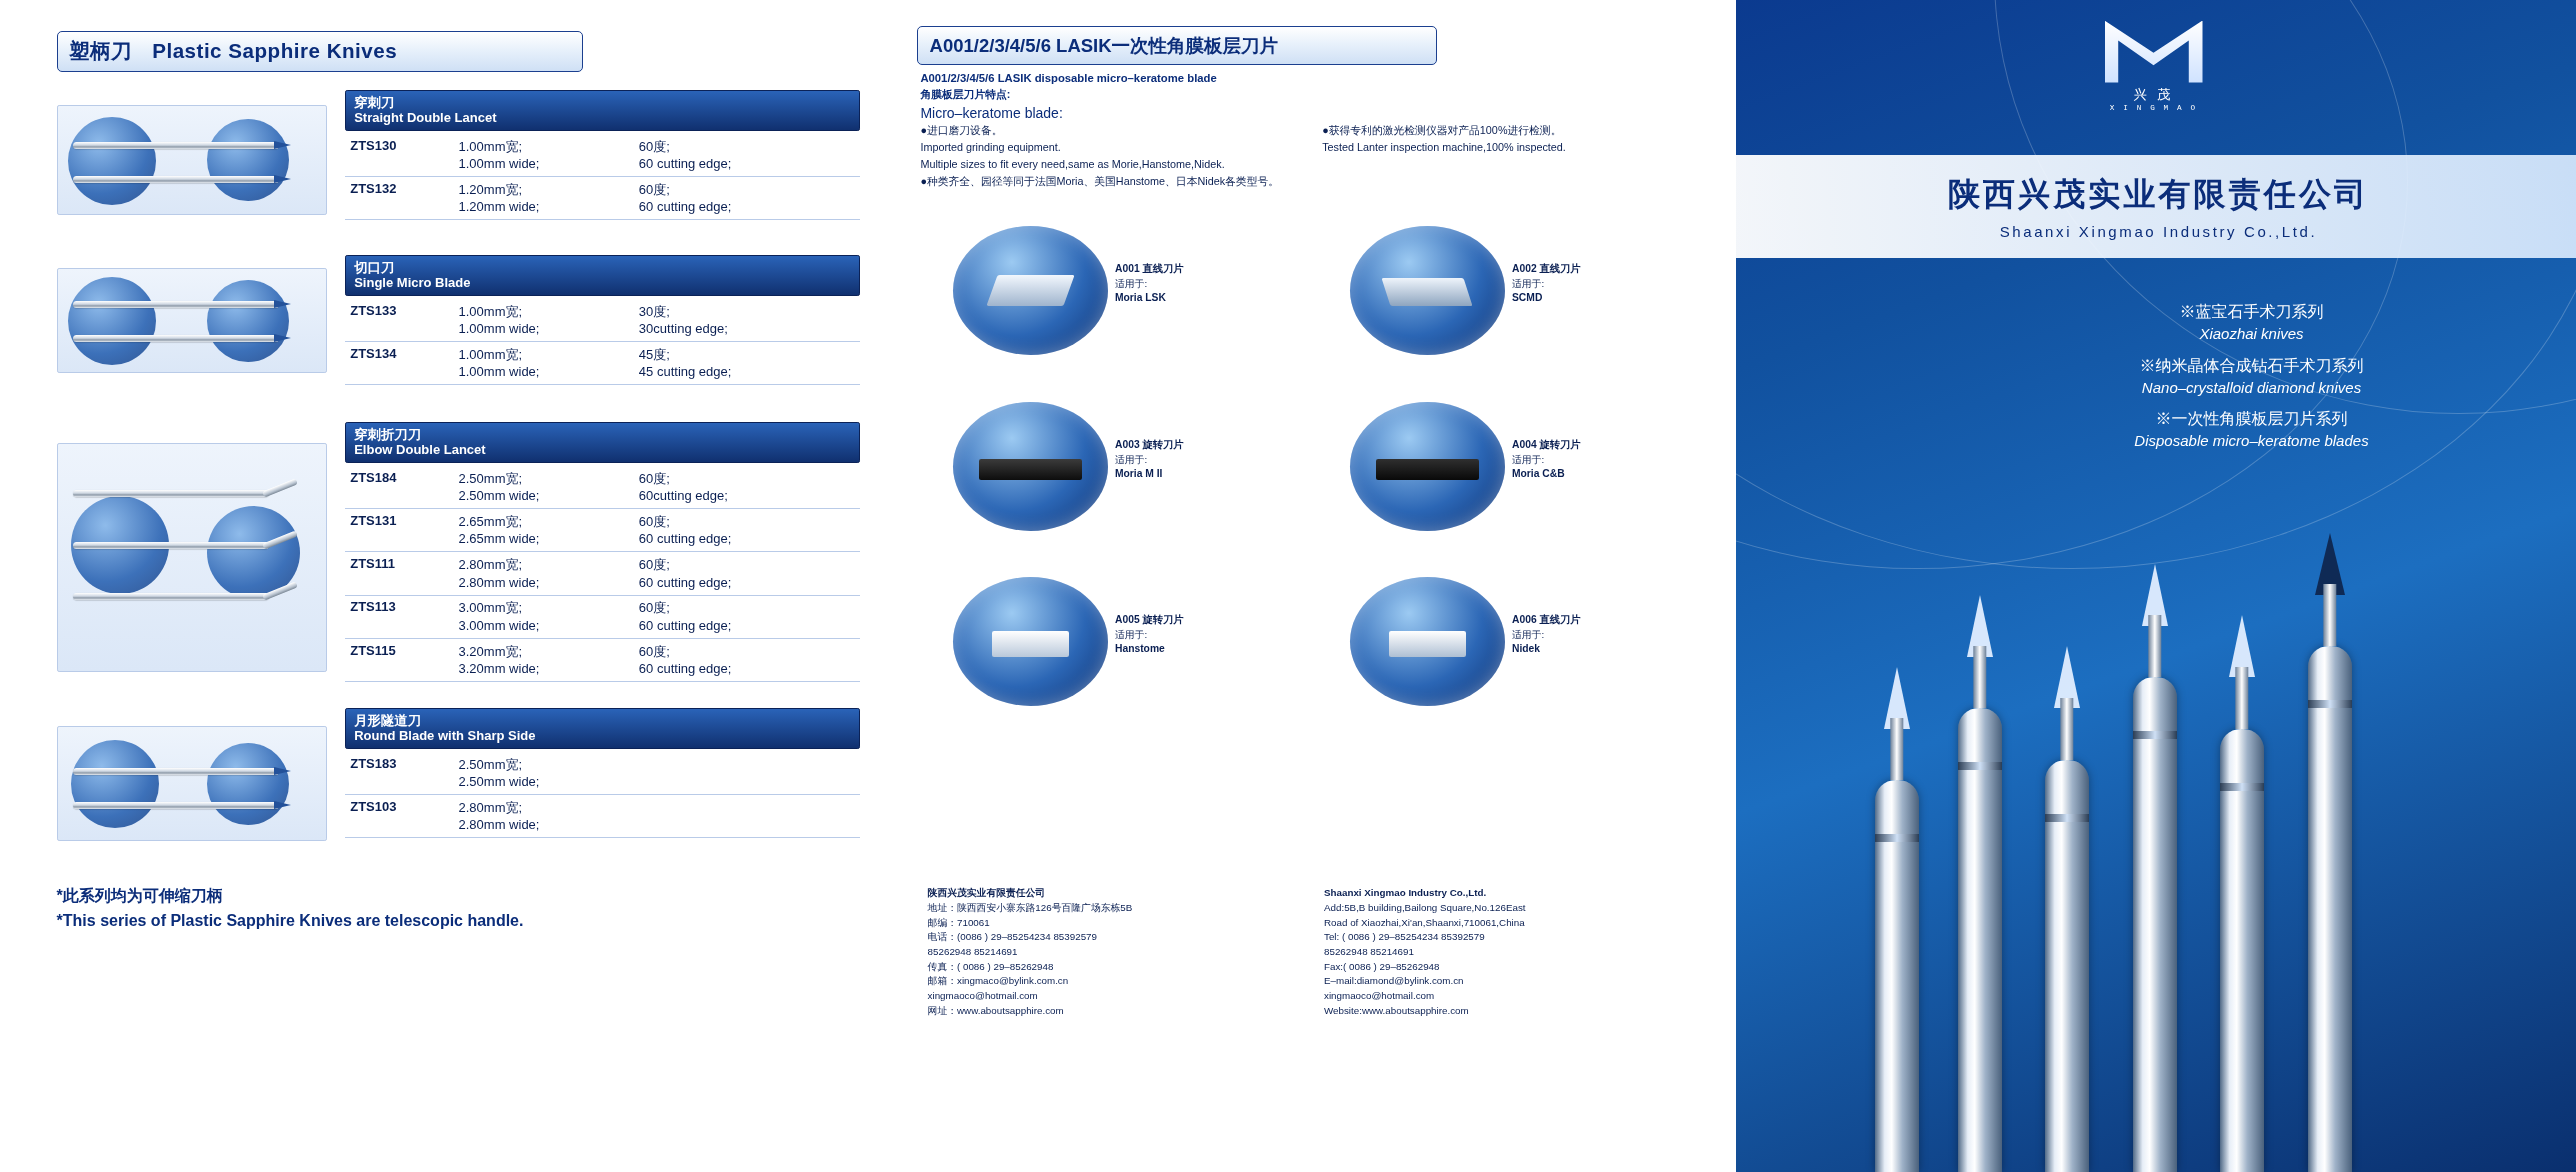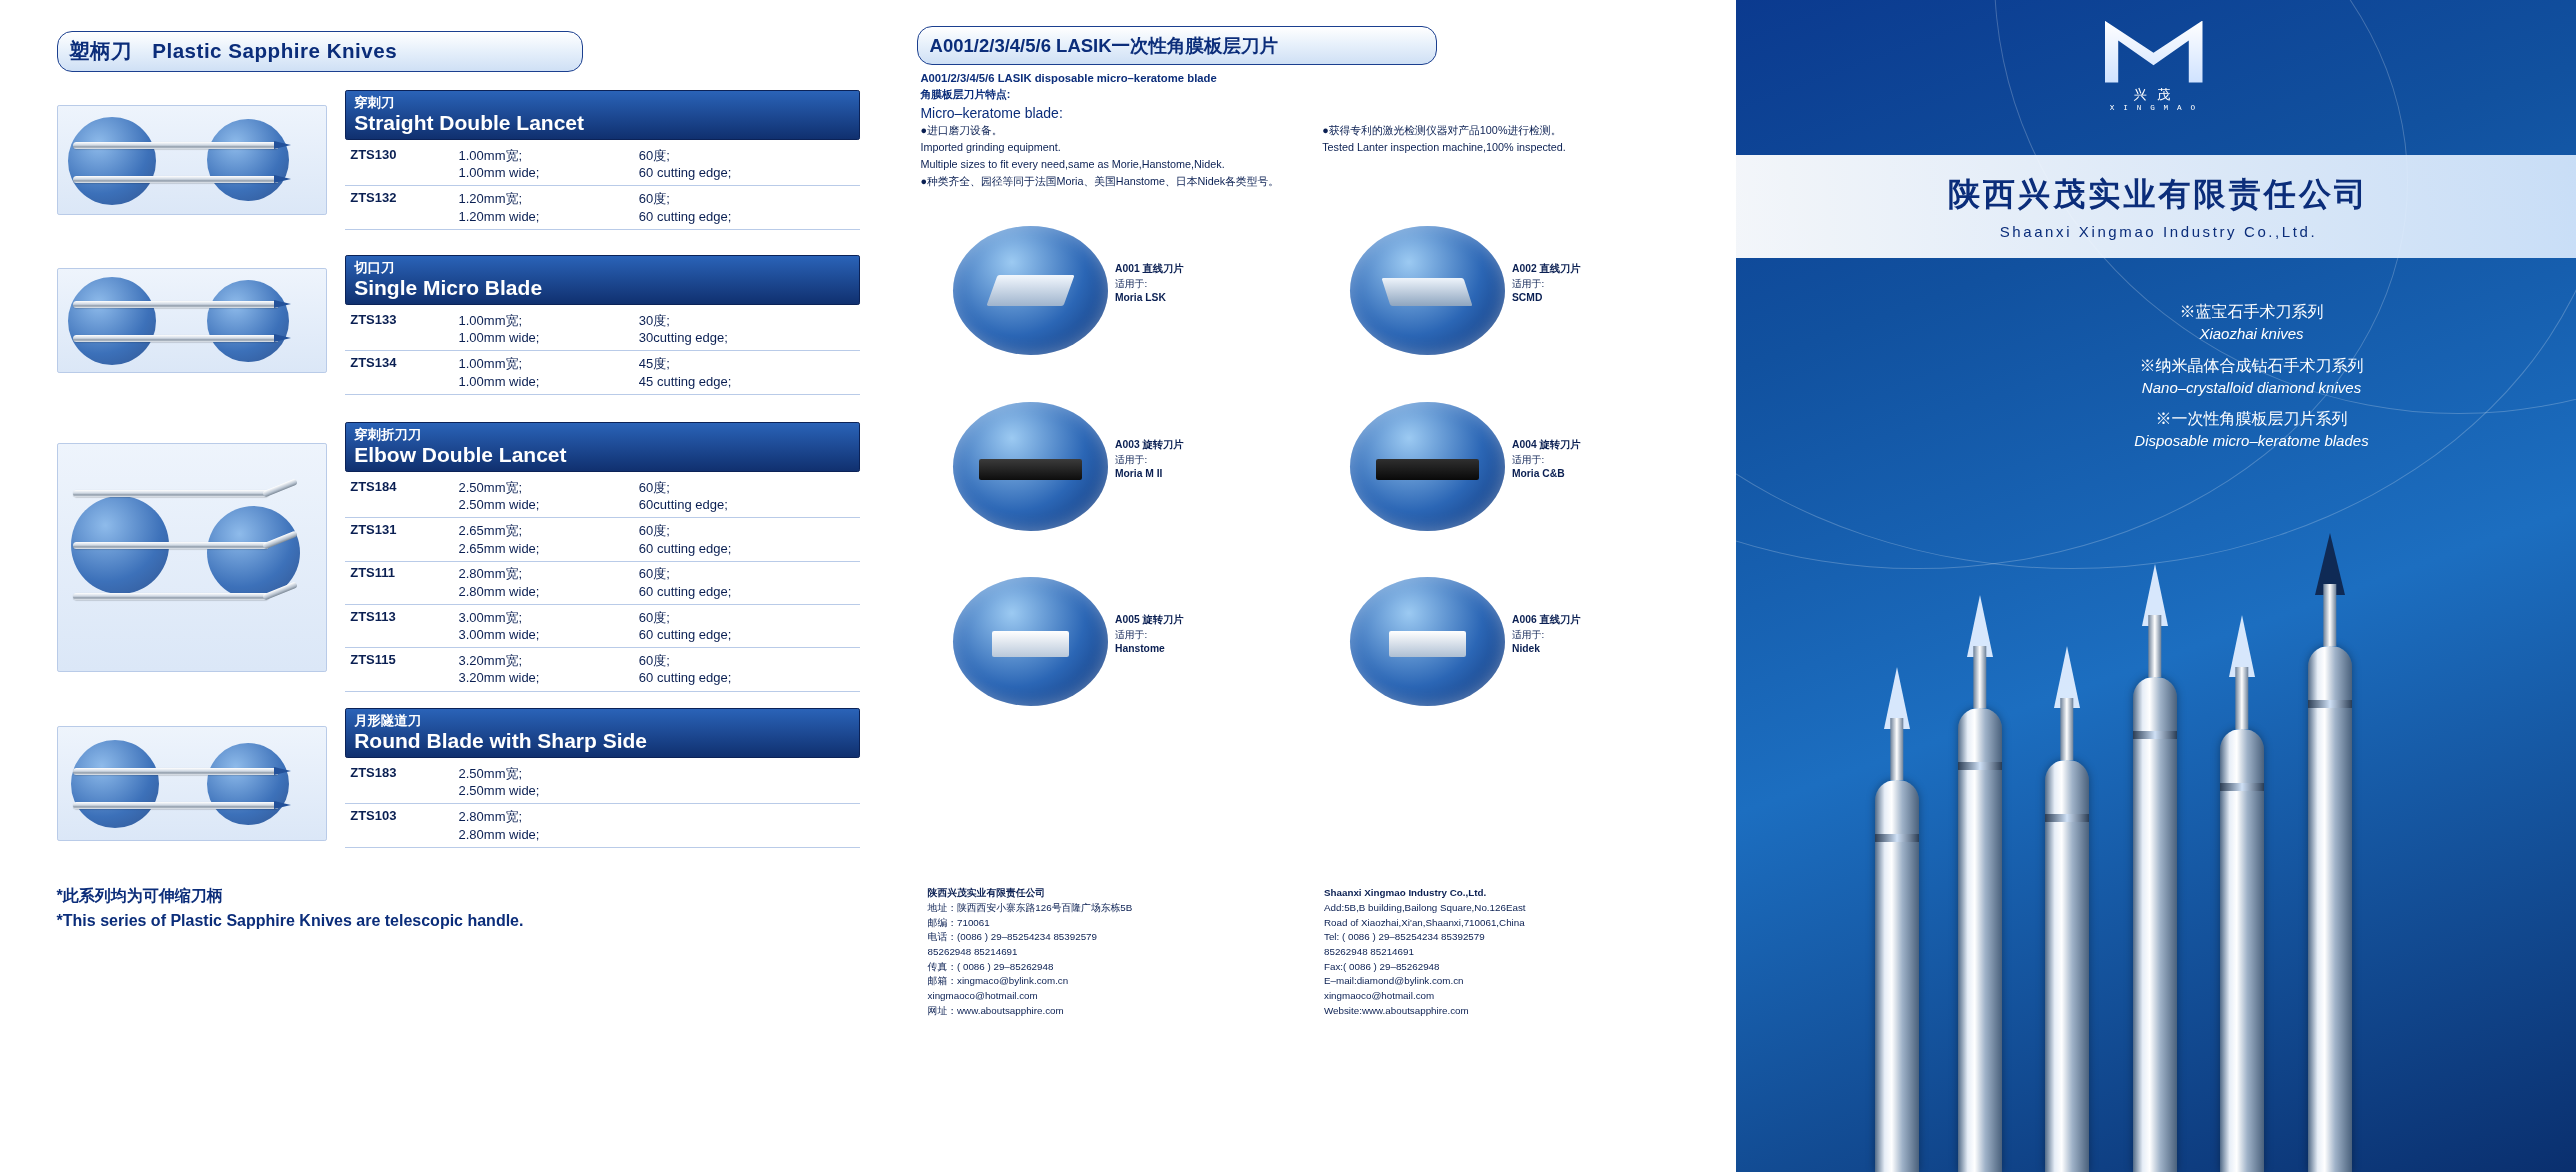--- a/index.html
+++ b/index.html
@@ -3,38 +3,38 @@
 <meta charset="utf-8">
 <style>
   html,body{margin:0;padding:0;background:#ffffff;}
   body{font-family:"Liberation Sans", sans-serif;}
   .page{position:relative;width:3424px;height:1172px;background:#ffffff;overflow:hidden;}
 
   
   .panel{position:absolute;}
   .hdr{
     background:linear-gradient(to bottom,#ffffff 0%,#e8f1fb 45%,#cfe0f5 100%);
-    border:1.5px solid #1b3f8f;border-radius:15px;display:flex;align-items:center;
+    border:1.5px solid #1b3f8f;border-radius:5px;display:flex;align-items:center;
     padding:0 11.3px;box-sizing:border-box;
   }
   .hdr .t1{font-weight:bold;color:#0b2d7a;}
 
   
   .leftpanel{left:36px;top:10.3px;width:850px;height:1151px;background:#ffffff;}
   .left-title{left:20.6px;top:20.6px;width:526px;height:41px;}
   .left-title .t1{font-size:20.6px;letter-spacing:0.5px;}
 
   .grp{position:absolute;left:309px;width:515px;}
   .grp-hd{
     background:linear-gradient(to bottom,#2a63b8,#10306f);
     border:1px solid #0b2257;border-radius:2.1px;color:#ffffff;
     padding:4.1px 8.2px;box-sizing:border-box;
   }
   .grp-hd .cn{font-size:13.4px;font-weight:bold;display:block;line-height:1.15;}
-  .grp-hd .en{font-size:21px;font-weight:bold;display:block;line-height:1.15;}
+  .grp-hd .en{font-size:13px;font-weight:bold;display:block;line-height:1.15;}
 
   .grp-tbl{width:100%;border-collapse:collapse;margin-top:3.1px;}
   .grp-tbl td{
     font-size:13px;color:#0a1f52;padding:3.6px 5.2px;vertical-align:top;
     border-bottom:0.5px solid #b9cbe8;
   }
   .grp-tbl td.code{width:98px;font-weight:bold;}
   .grp-tbl td.dim{width:170px;}
   .grp-tbl td.cut{width:216px;}
   .grp-tbl .two span{display:block;line-height:1.35;}

